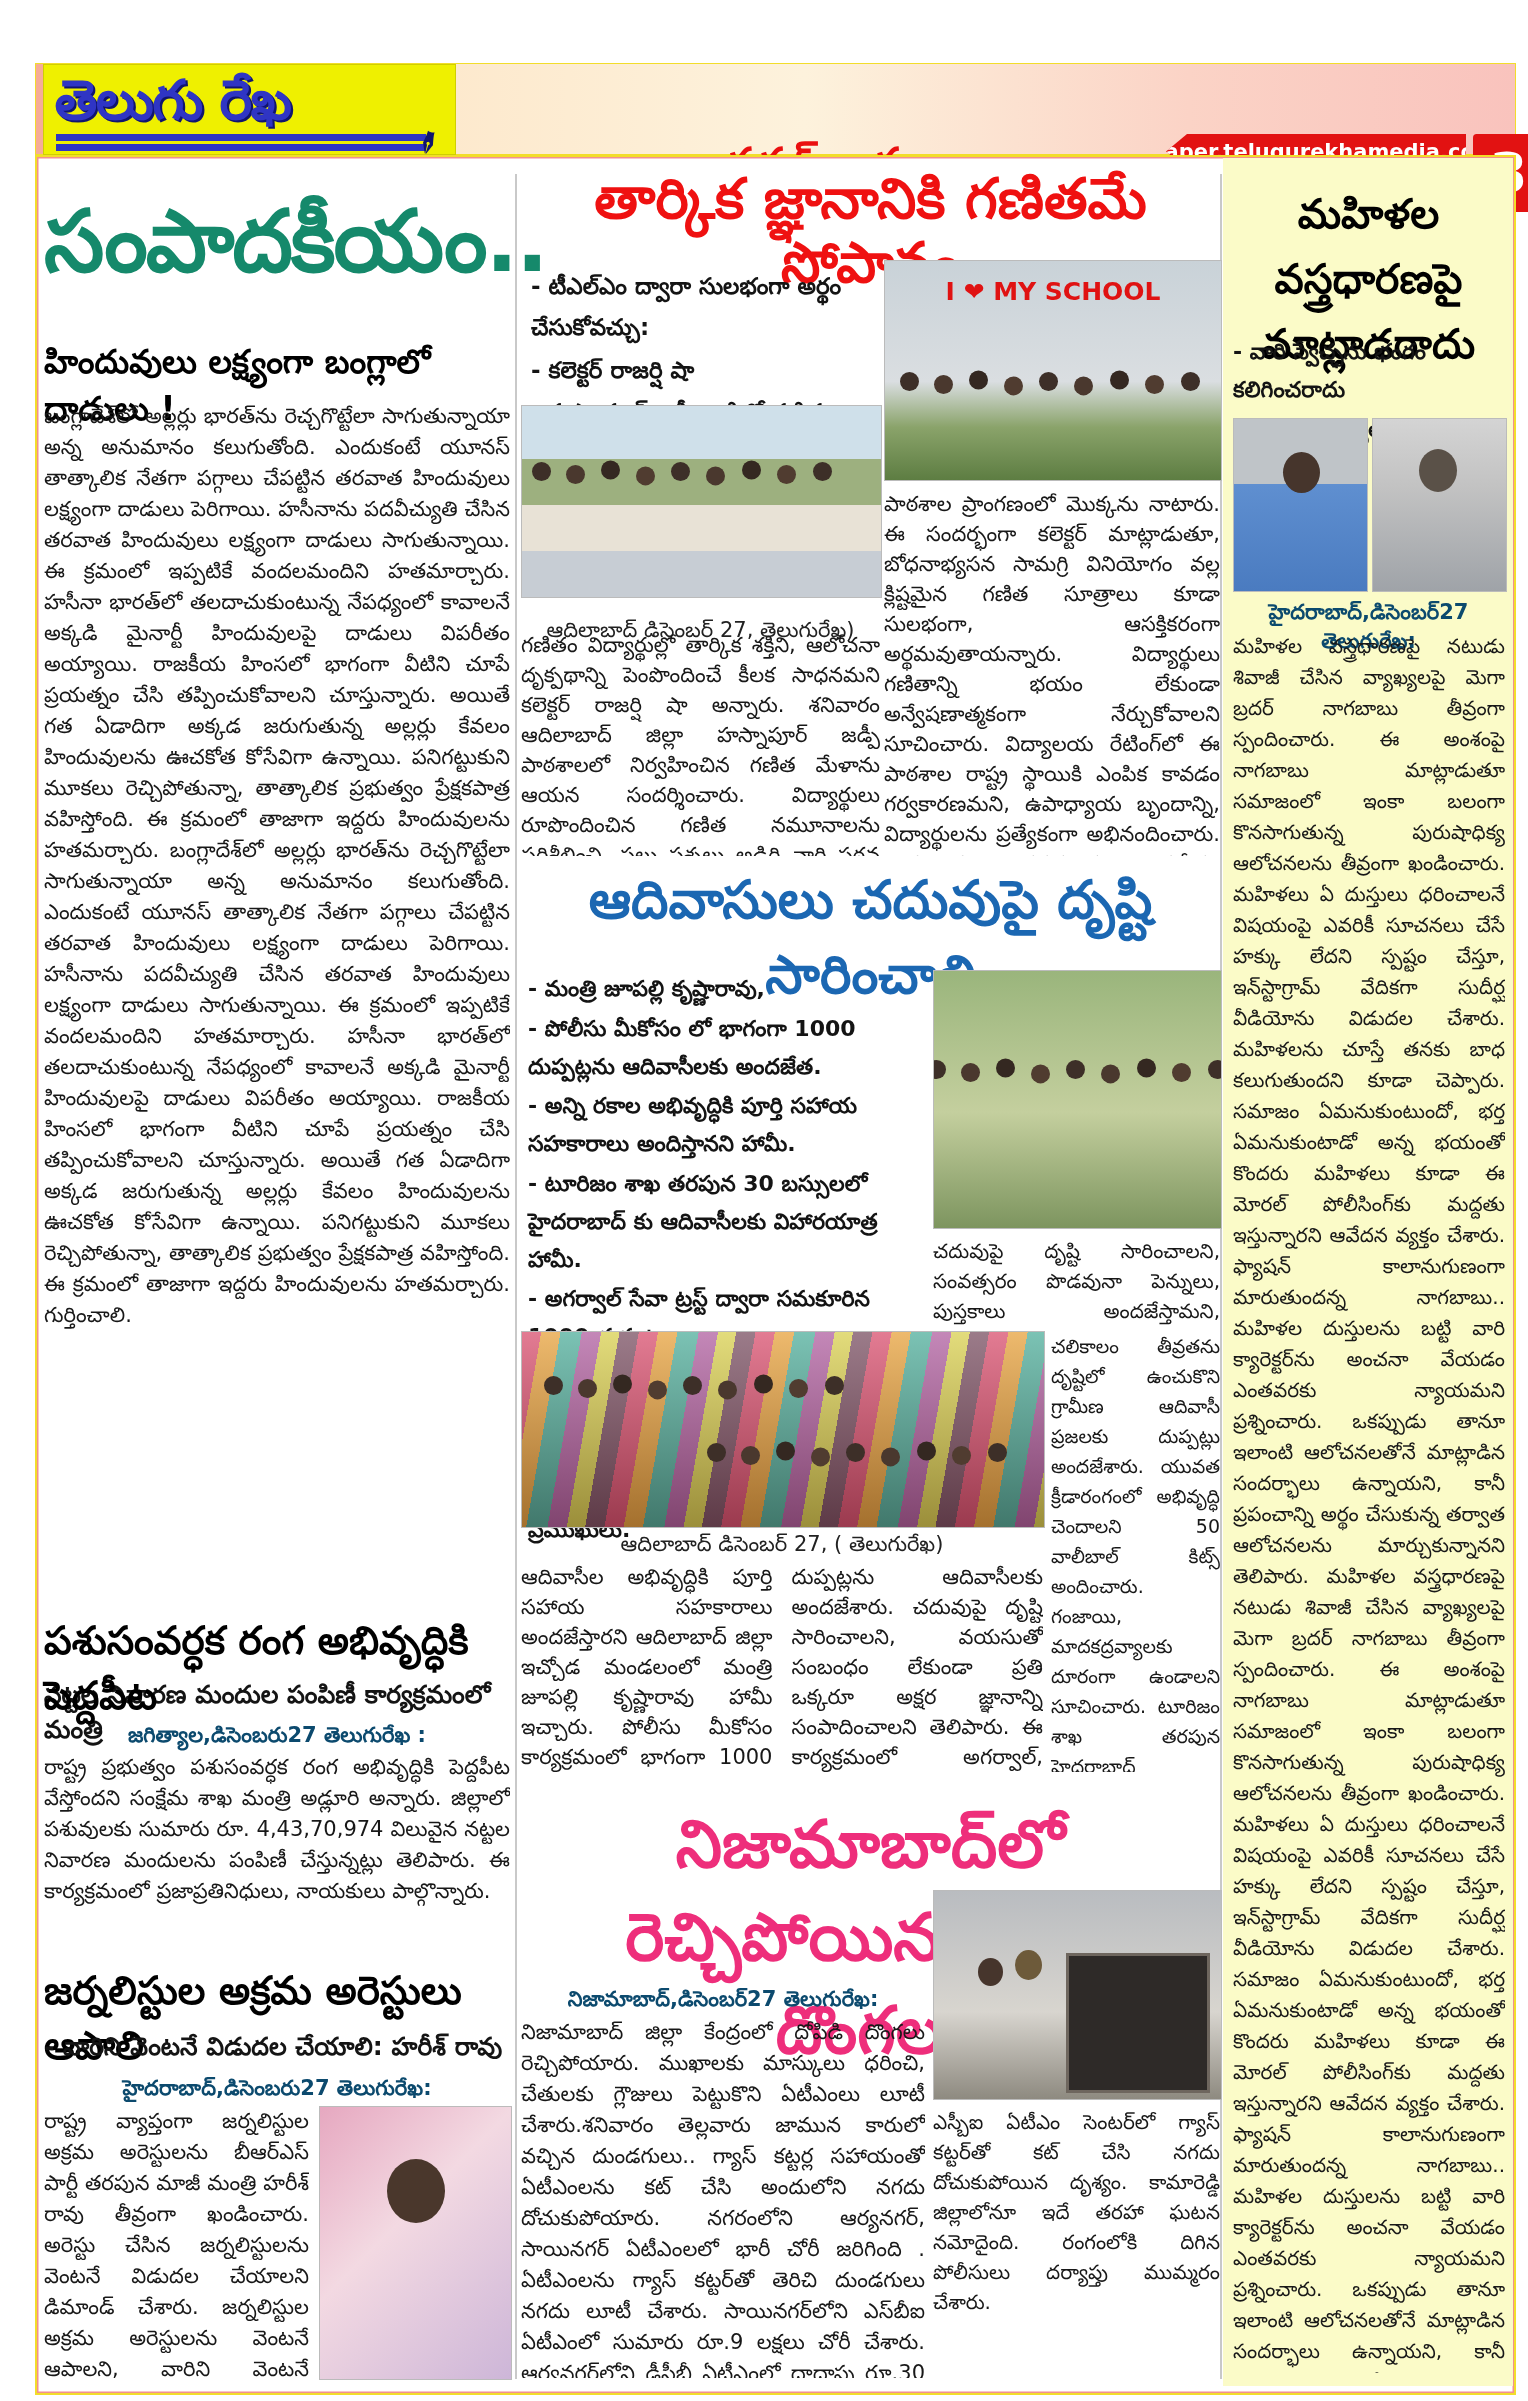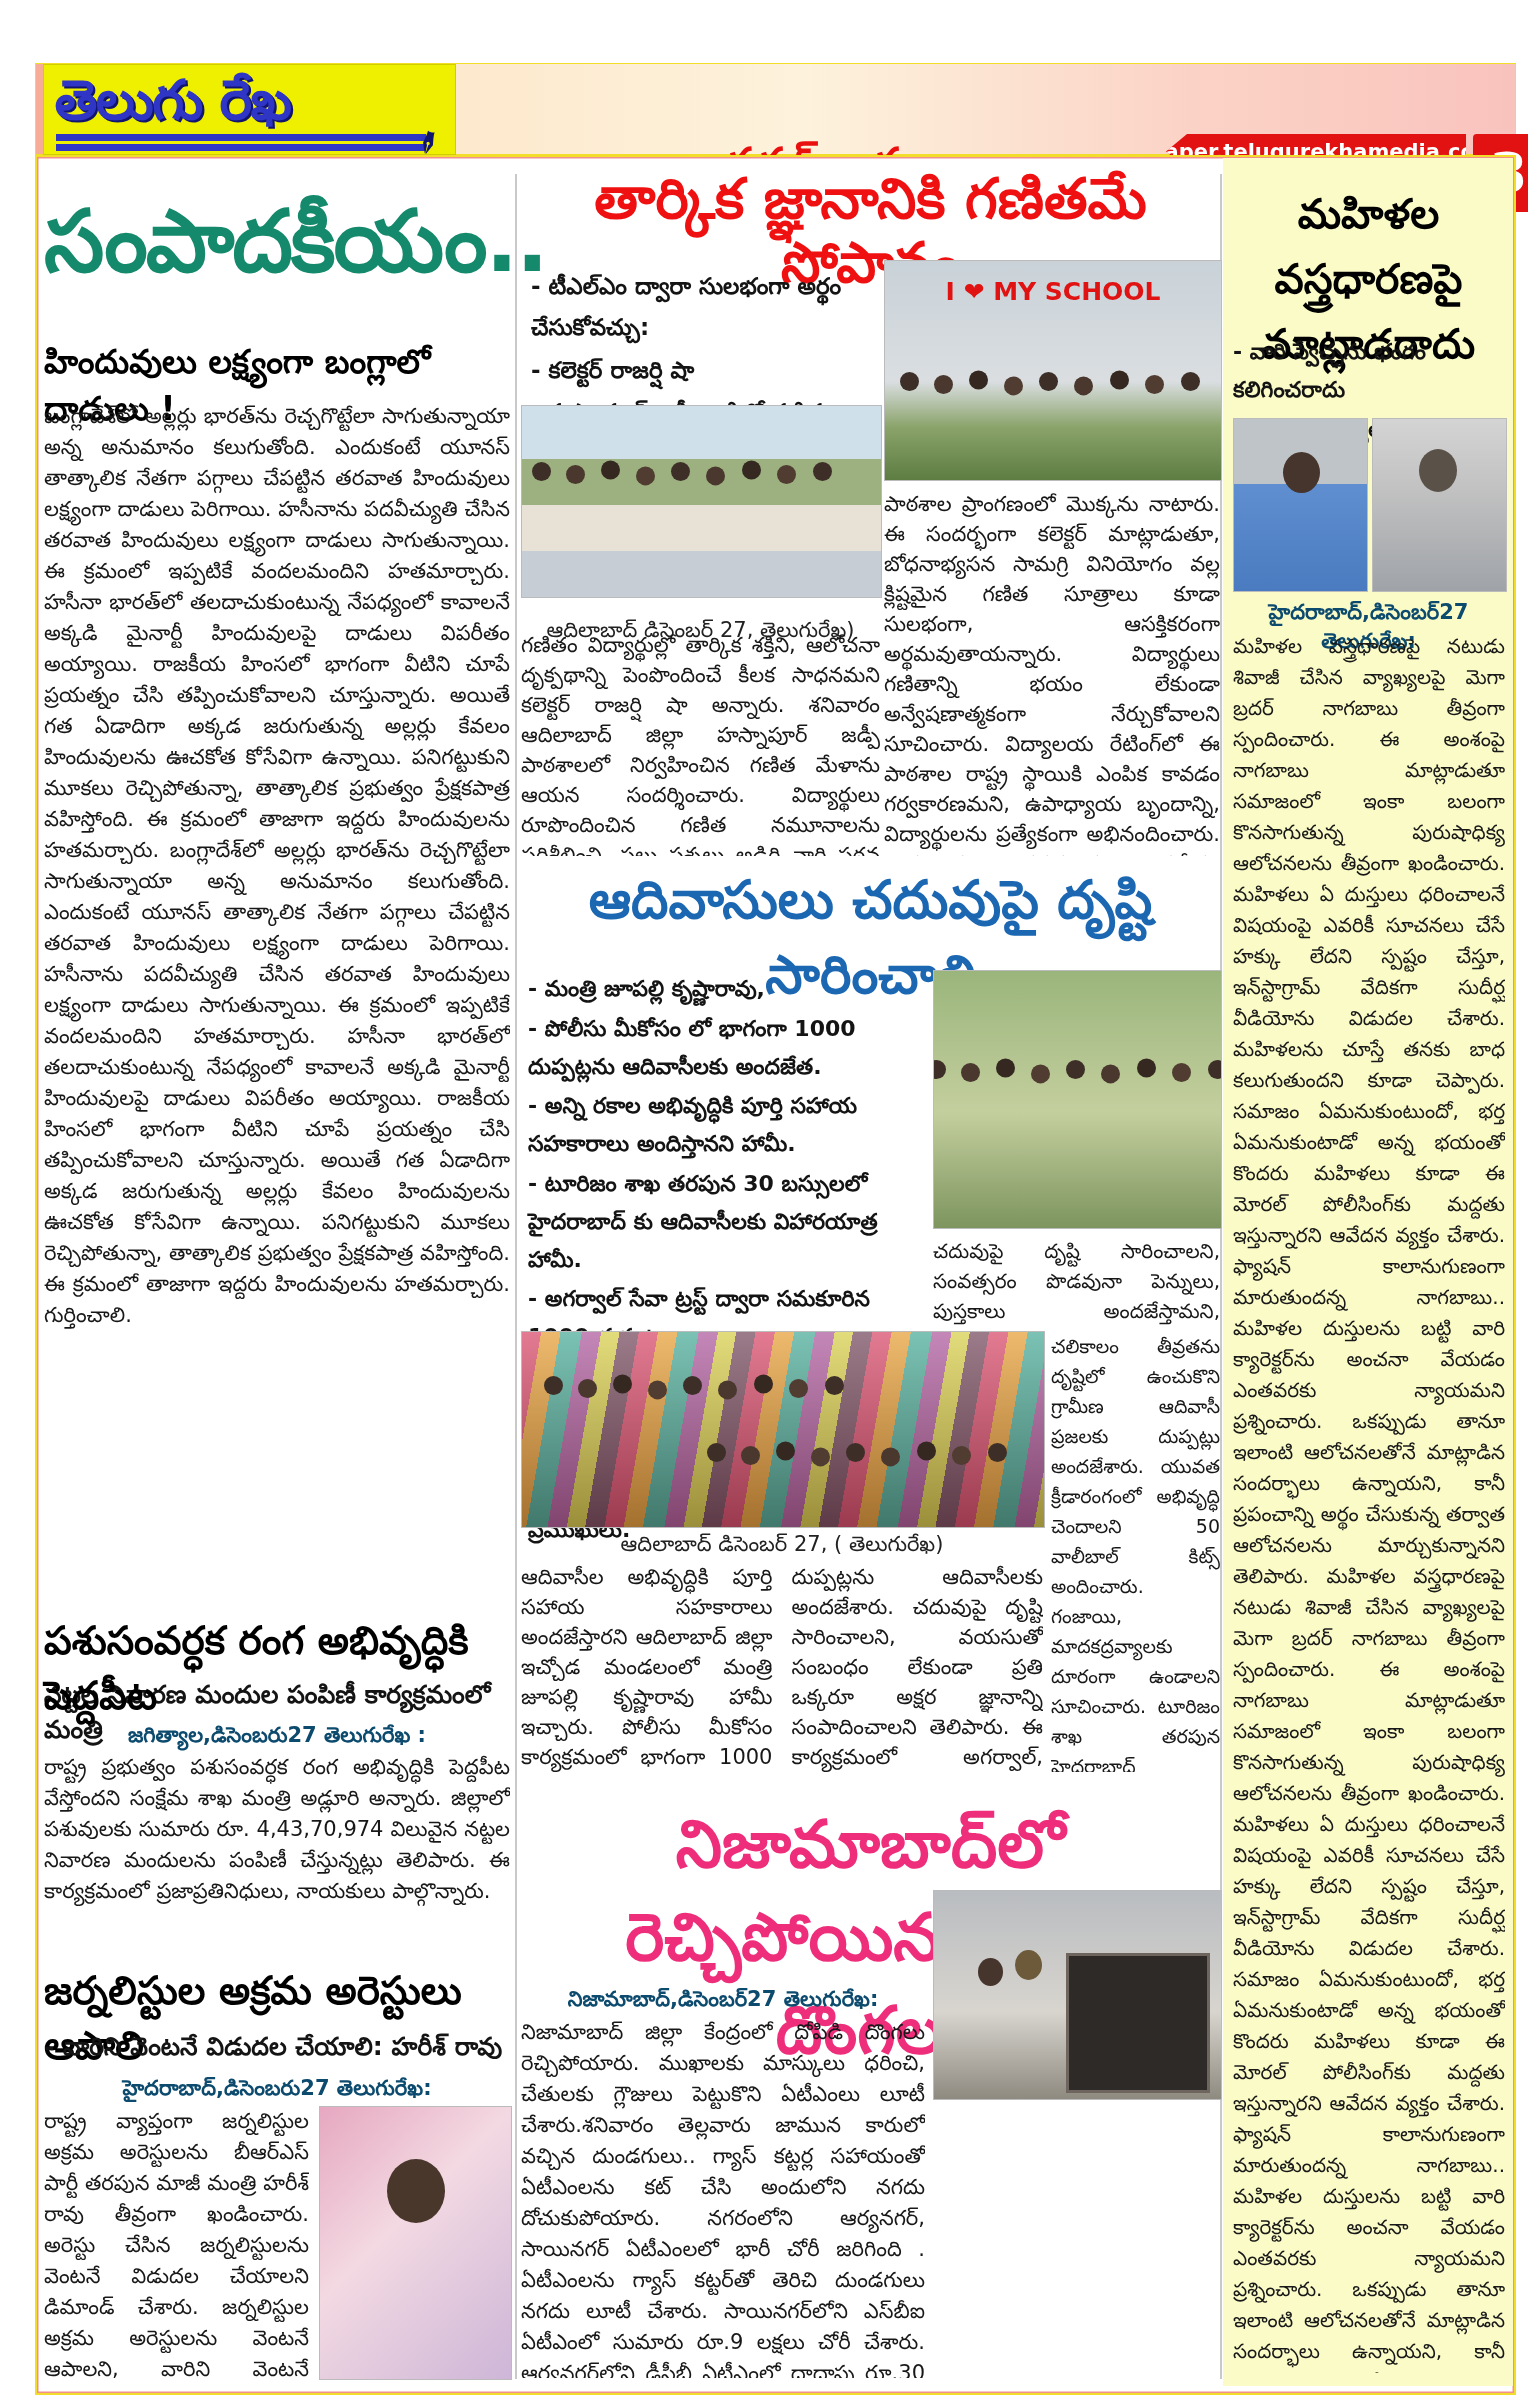--- a/index.html
+++ b/index.html
@@ -197,20 +197,21 @@
   <div id="tribal-body" class="abs body-text">ఆదివాసీల అభివృద్ధికి పూర్తి సహాయ సహకారాలు అందజేస్తారని ఆదిలాబాద్ జిల్లా ఇచ్చోడ మండలంలో మంత్రి జూపల్లి కృష్ణారావు హామీ ఇచ్చారు. పోలీసు మీకోసం కార్యక్రమంలో భాగంగా 1000 దుప్పట్లను ఆదివాసీలకు అందజేశారు. చదువుపై దృష్టి సారించాలని, వయసుతో సంబంధం లేకుండా ప్రతి ఒక్కరూ అక్షర జ్ఞానాన్ని సంపాదించాలని తెలిపారు. ఈ కార్యక్రమంలో అగర్వాల్, ఉదయ్ రాజ్, గౌరవ్ అగర్వాల్, నాయకులు తదితరులు, సభ్యులు పాల్గొన్నారు. అజయ్, గ్రామస్తులు, విద్యార్థులు పాల్గొన్నారు.</div>
 
   <div id="rob-headline" class="abs">నిజామాబాద్‌లో రెచ్చిపోయిన దోపిడీ దొంగలు</div>
   <div id="rob-dateline" class="abs dateline">నిజామాబాద్,డిసెంబర్27 తెలుగురేఖ:</div>
   <div id="rob-body" class="abs body-text">నిజామాబాద్ జిల్లా కేంద్రంలో దోపిడి దొంగలు రెచ్చిపోయారు. ముఖాలకు మాస్కులు ధరించి, చేతులకు గ్లౌజులు పెట్టుకొని ఏటీఎంలు లూటీ చేశారు.శనివారం తెల్లవారు జామున కారులో వచ్చిన దుండగులు.. గ్యాస్ కట్టర్ల సహాయంతో ఏటీఎంలను కట్ చేసి అందులోని నగదు దోచుకుపోయారు. నగరంలోని ఆర్యనగర్, సాయినగర్ ఏటీఎంలలో భారీ చోరీ జరిగింది . ఏటీఎంలను గ్యాస్ కట్టర్‌తో తెరిచి దుండగులు నగదు లూటీ చేశారు. సాయినగర్‌లోని ఎస్‌బీఐ ఏటీఎంలో సుమారు రూ.9 లక్షలు చోరీ చేశారు. ఆర్యనగర్‌లోని డీసీబీ ఏటీఎంలో దాదాపు రూ.30 లక్షలు ఎత్తుకెళ్ళారు. గ్యాస్ కటర్ వాడినపుడు మరికొంత నగదు కాలిపోయి ఉంటుందని పోలీసులు అనుమానిస్తున్నారు.</div>
   <div id="atm-photo" class="photo">
     <div id="atm-front"></div>
     <div class="figure-head" style="left:44px;top:67px;width:25px;height:28px;"></div>
     <div class="figure-head" style="left:81px;top:59px;width:27px;height:30px;background:#6d5a3a;"></div>
   </div>
+  <div id="rob-side" class="abs body-text">ఎస్బీఐ ఏటీఎం సెంటర్‌లో గ్యాస్ కట్టర్‌తో కట్ చేసి నగదు దోచుకుపోయిన దృశ్యం. కామారెడ్డి జిల్లాలోనూ ఇదే తరహా ఘటన నమోదైంది. రంగంలోకి దిగిన పోలీసులు దర్యాప్తు ముమ్మరం చేశారు.</div>
 
   <div id="wm-headline" class="abs">మహిళల వస్త్రధారణపై మాట్లాడరాదు</div>
   <div id="wm-bullets" class="abs">
     <div class="b-item">- వారి స్వేచ్ఛను భంగం కలిగించరాదు</div>
     <div class="b-item">- శివాజీ వ్యాఖ్యలపై నటుడు నాగబాబు</div>
   </div>
   <div id="wm-photo1" class="photo">
     <div class="figure-head" style="left:49px;top:33px;width:37px;height:41px;"></div>
   </div>
   <div id="wm-photo2" class="photo">

